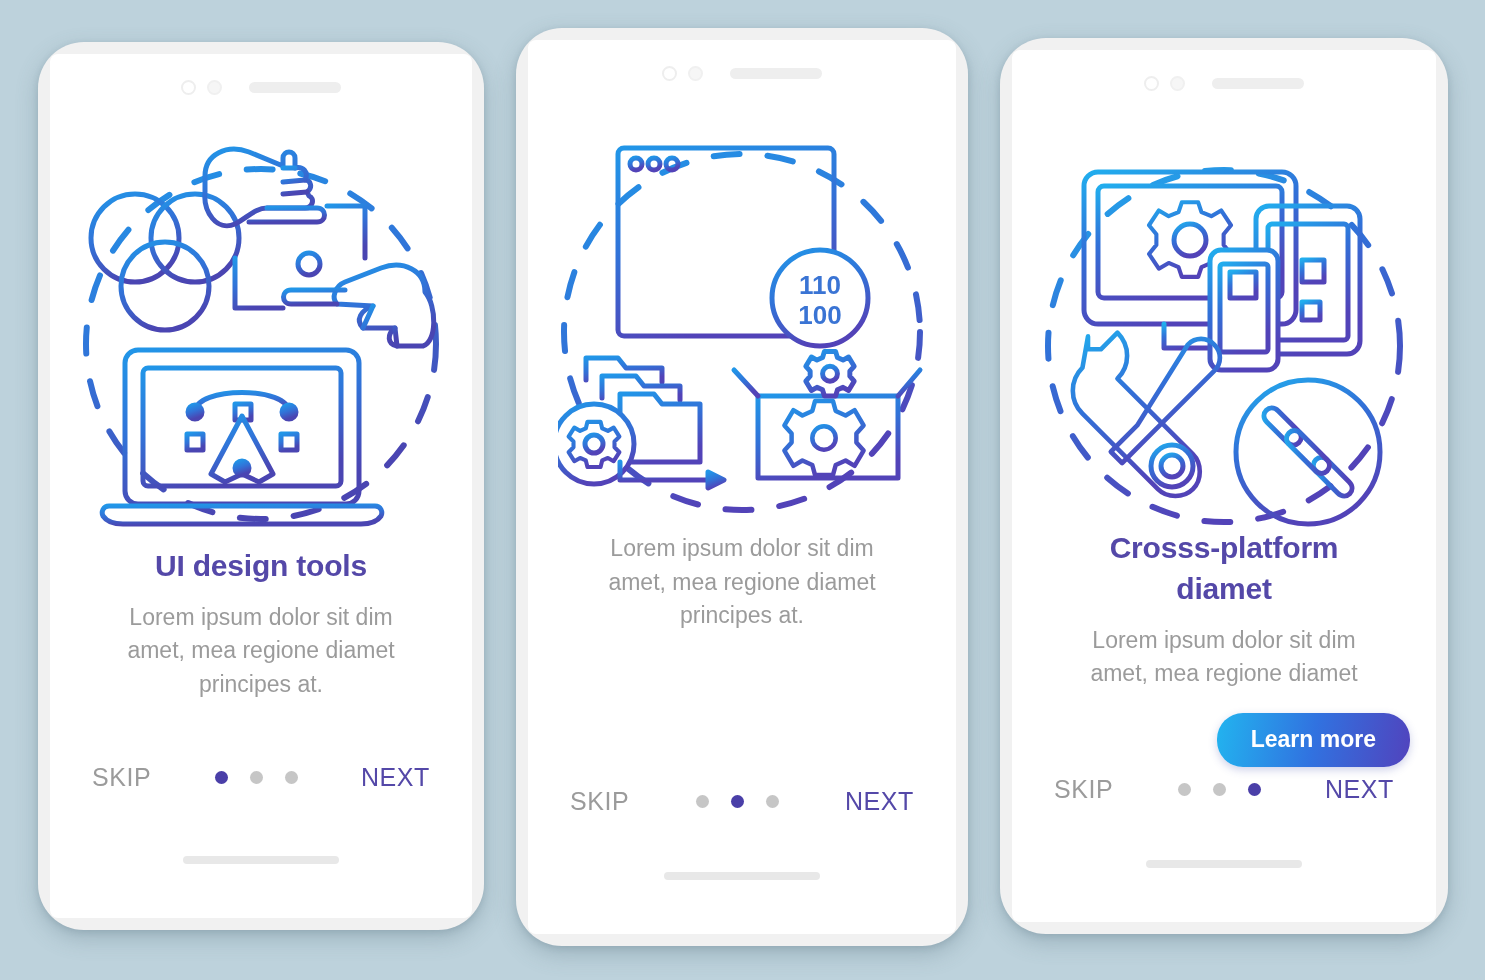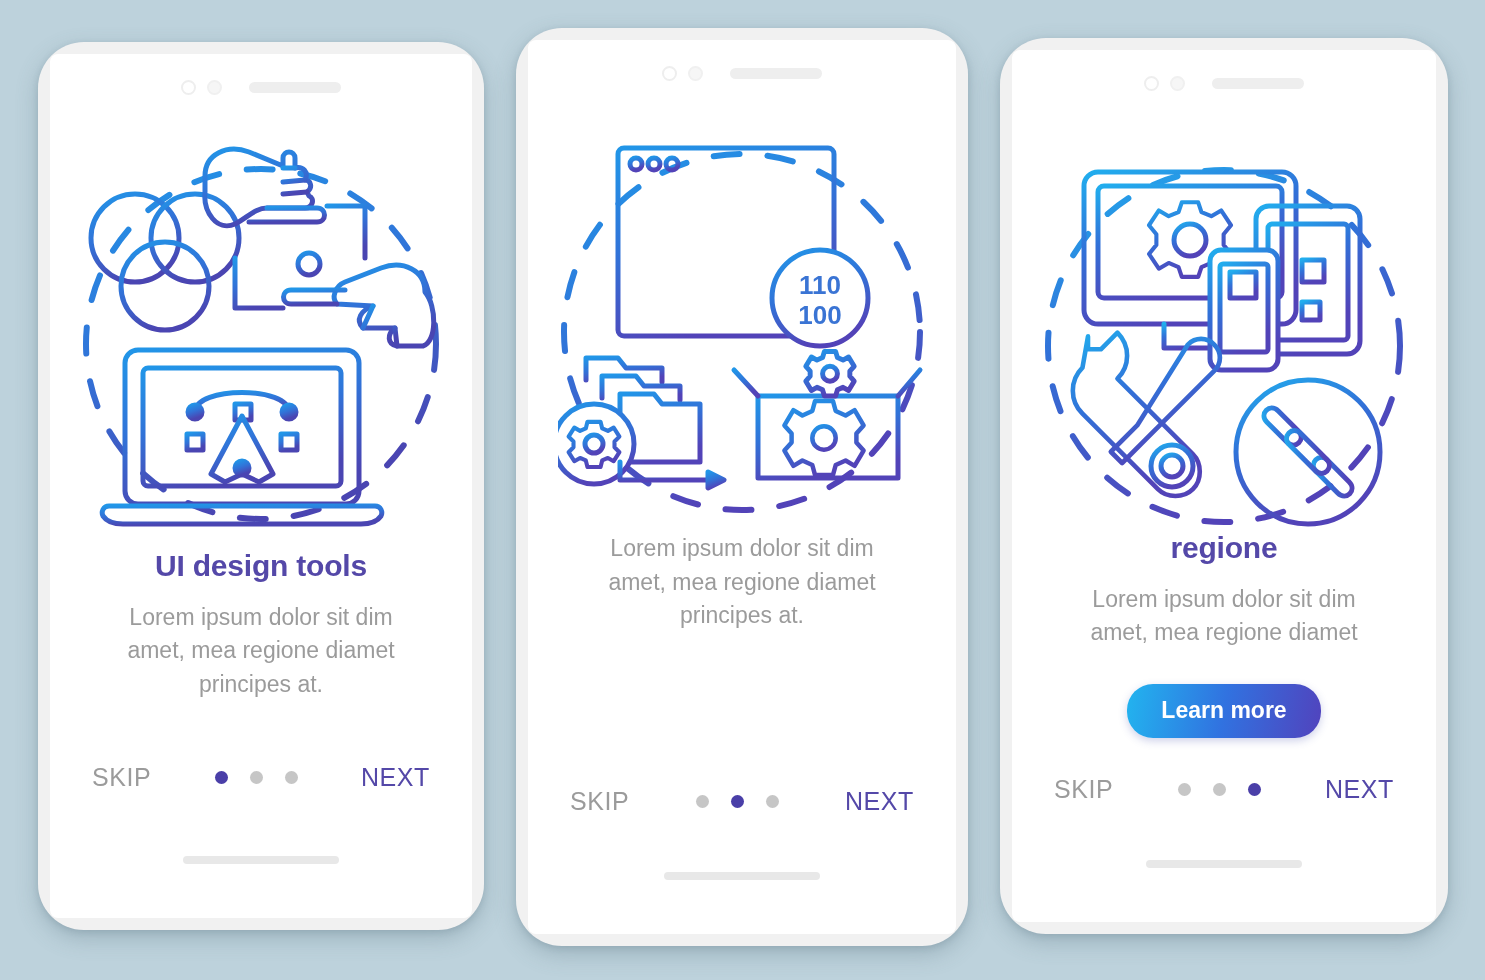--- a/index.html
+++ b/index.html
@@ -114,21 +114,21 @@
   .desc {
     margin-top: 14px;
     color: #9b9b9b;
     font-size: 23px;
     line-height: 1.46;
     font-weight: normal;
   }
   .desc .ln { display: block; }
 
   
-  .cta-wrap { margin-top: 34px; display: flex; justify-content: center; }
+  .cta-wrap { margin-top: 22px; display: flex; justify-content: flex-end; }
   .cta {
     display: inline-block;
     padding: 13px 34px 14px;
     border-radius: 26px;
     background: linear-gradient(100deg, #22b4ef 0%, #3172e0 50%, #5143bd 100%);
     color: #ffffff;
     font-size: 23px;
     font-weight: bold;
     border: none;
     cursor: pointer;
@@ -457,21 +457,22 @@
               <path d="M-8 -46 L-8 -18 C-8 -6 8 -6 8 -18 L8 -46 C8 -58 -8 -58 -8 -46 Z" transform="translate(0,-4)"></path>
               <path d="M-8 16 L-8 46 C-8 58 8 58 8 46 L8 16 C8 4 -8 4 -8 16 Z" transform="translate(0,4)"></path>
               <path d="M-8 -18 L-8 18 C-8 30 8 30 8 18 L8 -18 C8 -30 -8 -30 -8 -18 Z"></path>
             </g>
           </g>
         </svg>
       </div>
 
       <div class="copy c3">
         <div class="title">
-          <span class="ln">regione</span>
+          <span class="ln">Crosss-platform</span>
+          <span class="ln">diamet</span>
         </div>
         <div class="desc">
           <span class="ln">Lorem ipsum dolor sit dim</span>
           <span class="ln">amet, mea regione diamet</span>
         </div>
         <div class="cta-wrap">
           <button class="cta">Learn more</button>
         </div>
       </div>
 

